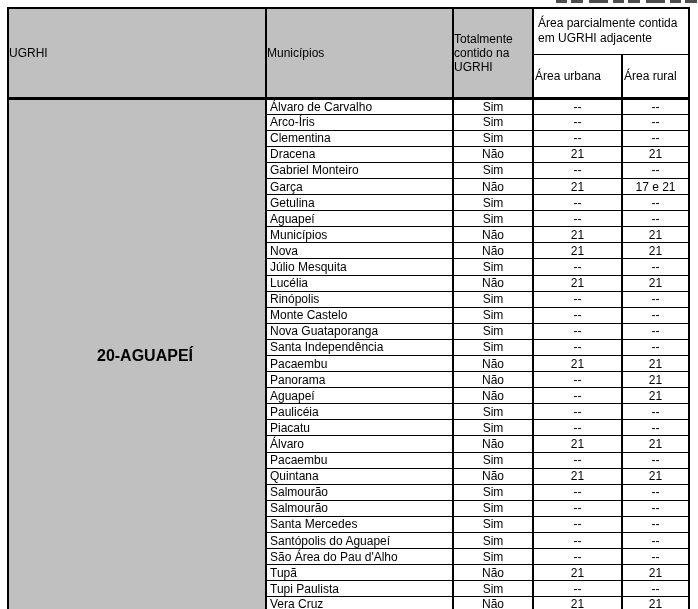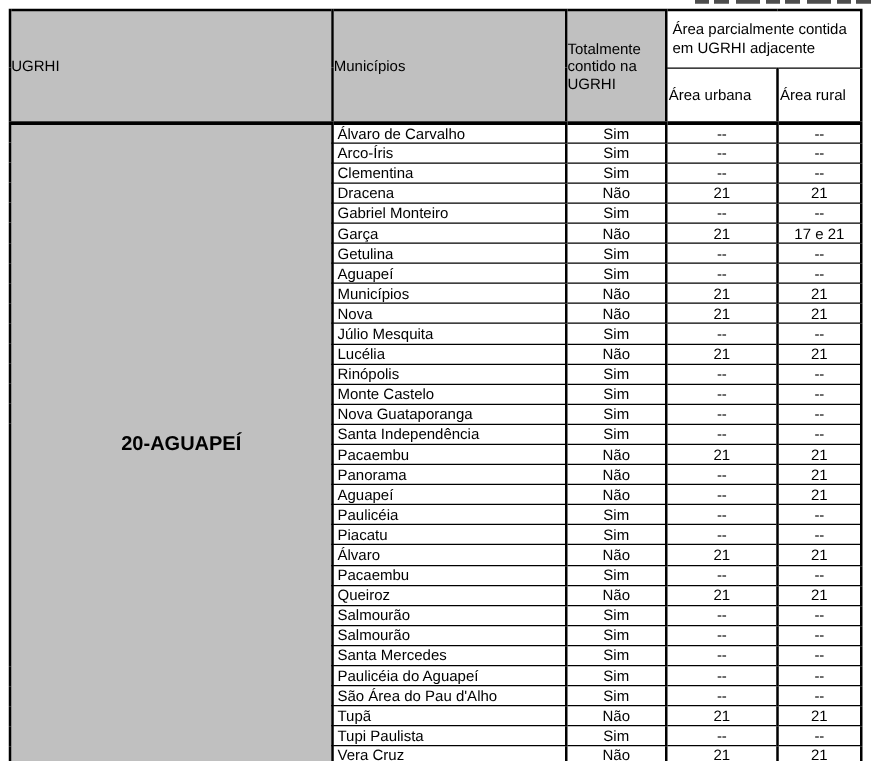--- a/index.html
+++ b/index.html
@@ -224,21 +224,21 @@
     <td class="ctr">21</td>
     <td class="ctr">21</td>
   </tr>
         <tr>
     <td class="mun">Pacaembu</td>
     <td class="ctr">Sim</td>
     <td class="ctr">--</td>
     <td class="ctr">--</td>
   </tr>
         <tr>
-    <td class="mun">Queiroz</td>
+    <td class="mun">Quintana</td>
     <td class="ctr">Não</td>
     <td class="ctr">21</td>
     <td class="ctr">21</td>
   </tr>
         <tr>
     <td class="mun">Salmourão</td>
     <td class="ctr">Sim</td>
     <td class="ctr">--</td>
     <td class="ctr">--</td>
   </tr>
@@ -248,21 +248,21 @@
     <td class="ctr">--</td>
     <td class="ctr">--</td>
   </tr>
         <tr>
     <td class="mun">Santa Mercedes</td>
     <td class="ctr">Sim</td>
     <td class="ctr">--</td>
     <td class="ctr">--</td>
   </tr>
         <tr>
-    <td class="mun">Paulicéia do Aguapeí</td>
+    <td class="mun">Santópolis do Aguapeí</td>
     <td class="ctr">Sim</td>
     <td class="ctr">--</td>
     <td class="ctr">--</td>
   </tr>
         <tr>
     <td class="mun">São Área do Pau d'Alho</td>
     <td class="ctr">Sim</td>
     <td class="ctr">--</td>
     <td class="ctr">--</td>
   </tr>

